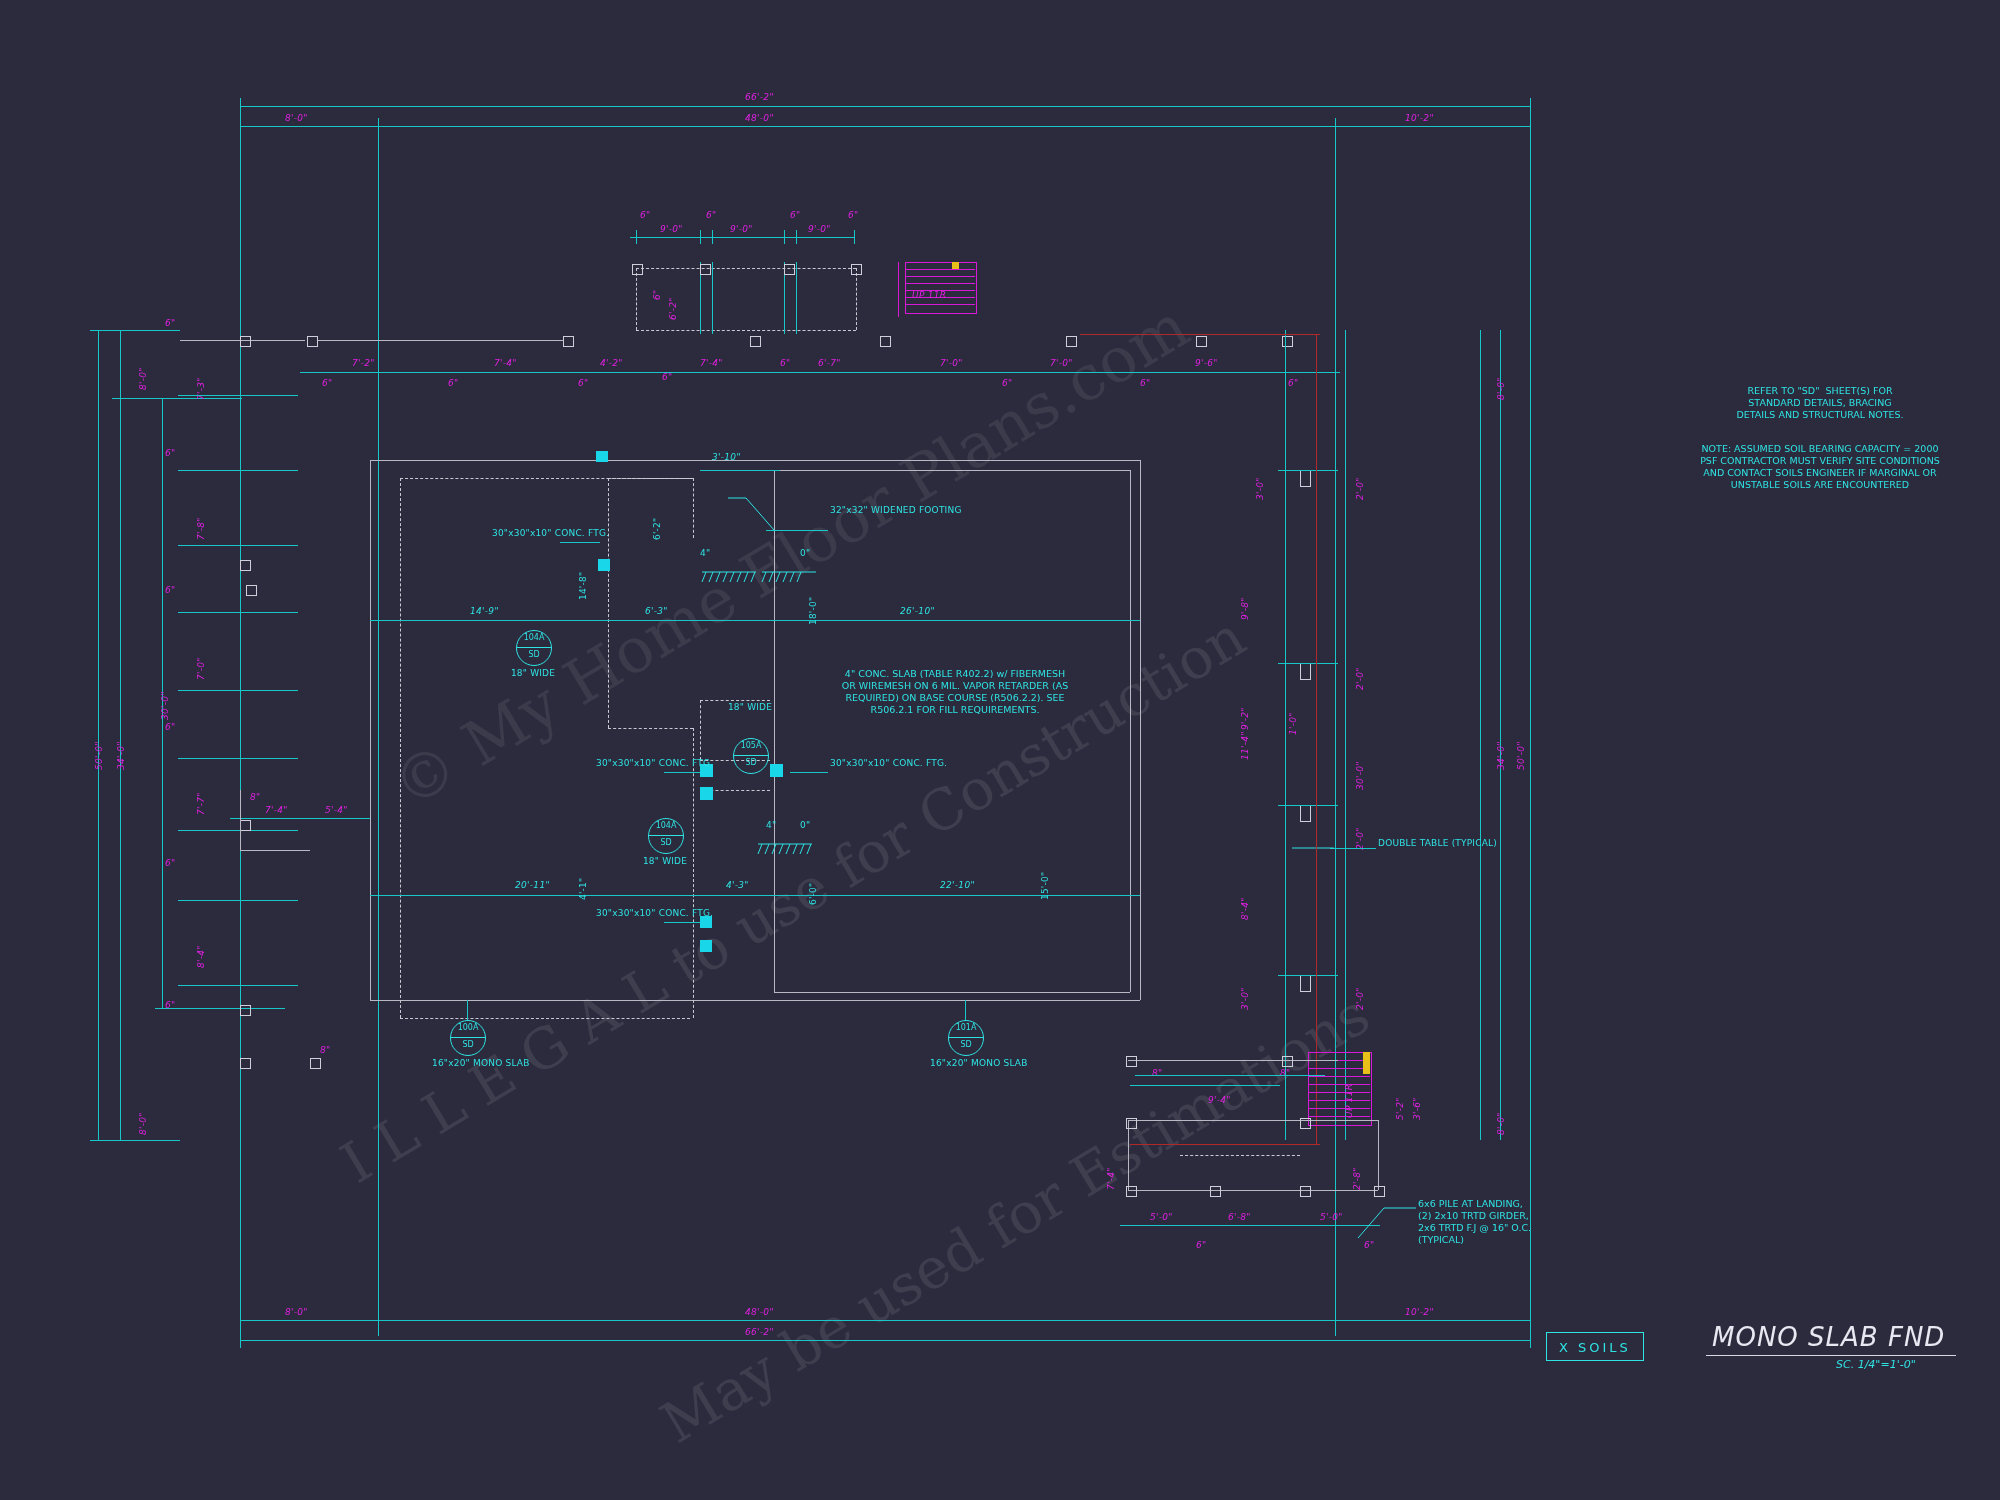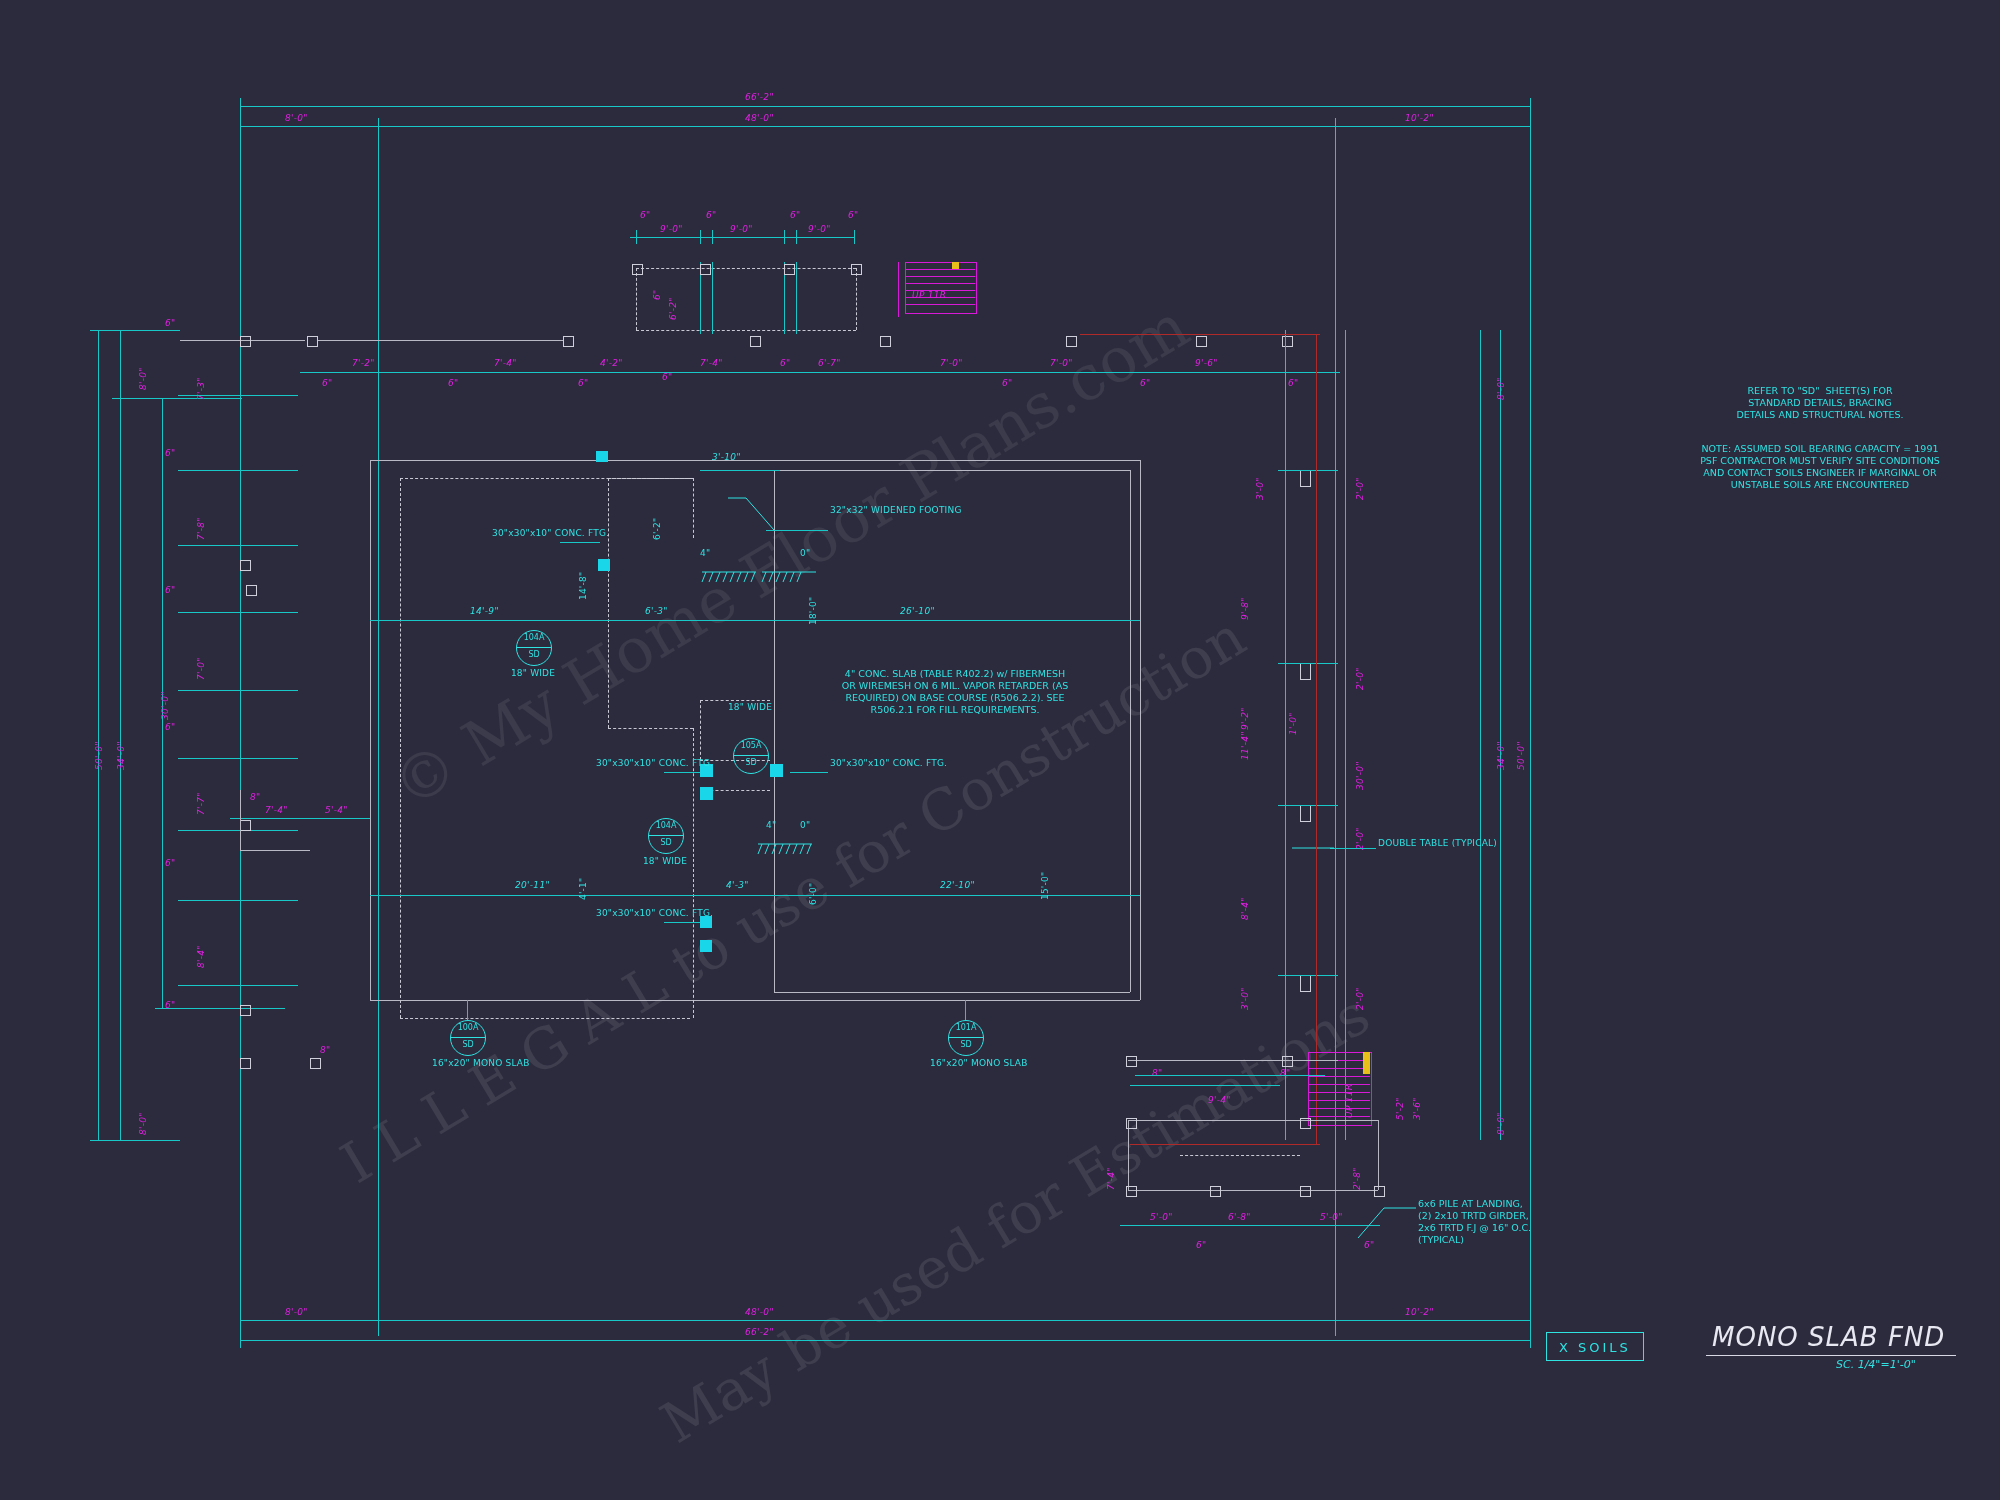--- a/index.html
+++ b/index.html
@@ -486,21 +486,21 @@
   <div class="vl" style="left:1335px;top:1312px;height:16px;"></div>
 
   <div class="dimtxt" style="left:285px;top:1307px;">8'-0"</div>
   <div class="dimtxt" style="left:745px;top:1307px;">48'-0"</div>
   <div class="dimtxt" style="left:1405px;top:1307px;">10'-2"</div>
   <div class="dimtxt" style="left:745px;top:1327px;">66'-2"</div>
 
   <div class="notes c" style="left:1700px;top:385px;width:240px;">REFER TO "SD"  SHEET(S) FOR
 STANDARD DETAILS, BRACING
 DETAILS AND STRUCTURAL NOTES.</div>
-  <div class="notes c" style="left:1694px;top:443px;width:252px;">NOTE: ASSUMED SOIL BEARING CAPACITY = 1991
+  <div class="notes c" style="left:1694px;top:443px;width:252px;">NOTE: ASSUMED SOIL BEARING CAPACITY = 2000
 PSF CONTRACTOR MUST VERIFY SITE CONDITIONS
 AND CONTACT SOILS ENGINEER IF MARGINAL OR
 UNSTABLE SOILS ARE ENCOUNTERED</div>
 
   <div id="zonebox" style="left:1546px;top:1332px;">
     <span>X  SOILS</span>
   </div>
   <div id="titletxt" style="left:1712px;top:1322px;">MONO SLAB FND</div>
   <div id="titlerule" style="left:1706px;top:1355px;width:250px;"></div>
   <div id="scaletxt" style="left:1836px;top:1358px;">SC. 1/4"=1'-0"</div>

